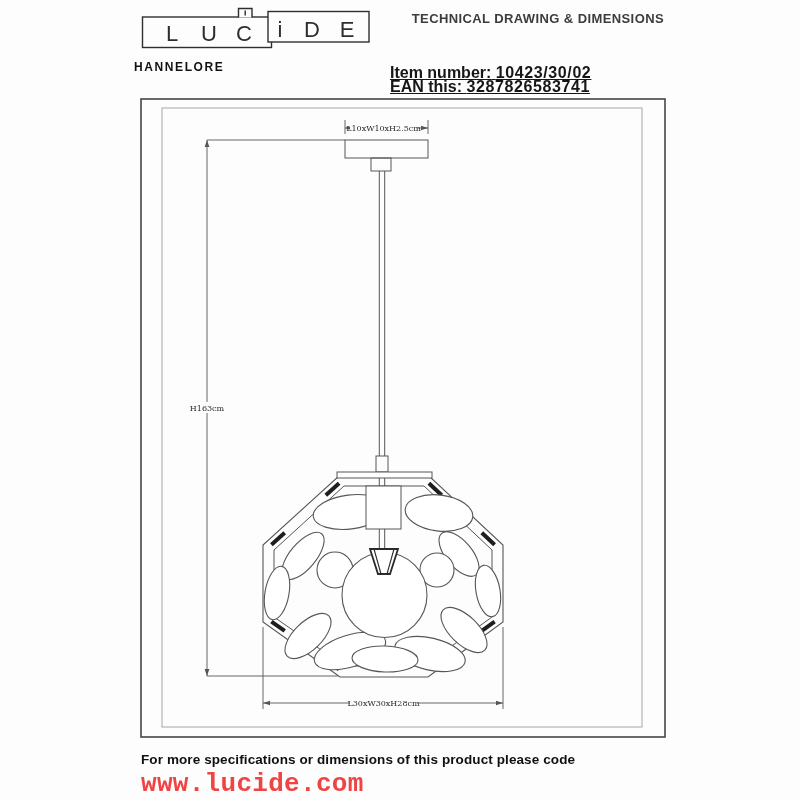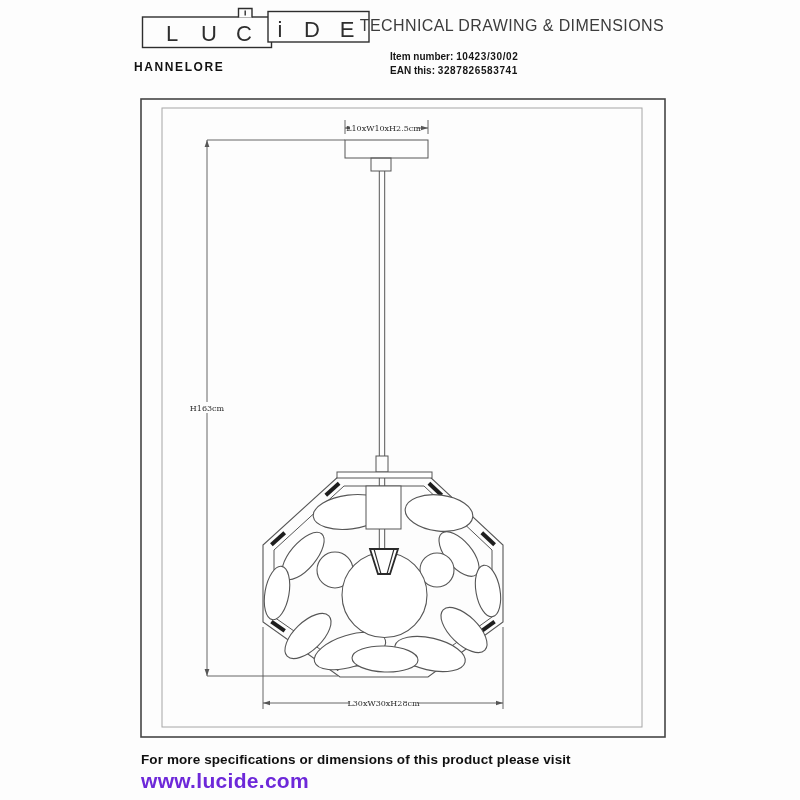--- a/index.html
+++ b/index.html
@@ -1,26 +1,26 @@
 <!DOCTYPE html>
 <html><head>
 <meta charset="utf-8">
 <style>
   html,body{margin:0;padding:0;background:#ffffff;}
   #page{position:relative;width:800px;height:800px;background:#fdfdfd;overflow:hidden;
         font-family:"Liberation Sans", sans-serif;color:#1a1a1a;}
   .abs{position:absolute;}
-  #doc-title{top:11px;right:136px;font-size:16px;letter-spacing:.4px;color:#3c3c3c;font-weight:400;margin-top:6px;}
+  #doc-title{top:11px;right:136px;font-size:13px;letter-spacing:.4px;color:#3c3c3c;font-weight:700;}
   #product-name{top:60px;left:134px;font-size:12px;font-weight:700;letter-spacing:1.6px;color:#111;}
-  #codes{top:50px;left:390px;font-size:10px;line-height:14px;color:#161616;}
+  #codes{top:66px;left:390px;font-size:16px;line-height:14px;color:#161616;text-decoration:underline;}
   #codes .lbl{font-weight:700;}
   #codes .val{font-weight:700;letter-spacing:.6px;}
   #footer{left:141px;top:752px;}
   #footer-line1{font-size:13.5px;font-weight:700;color:#101010;letter-spacing:.1px;}
-  #footer-line2{font-size:21px;font-weight:700;color:#6d28d9;margin-top:2px;letter-spacing:.3px;}
+  #footer-line2{font-size:26px;font-weight:700;color:#ef4444;margin-top:2px;letter-spacing:.3px;font-family:Liberation Mono, monospace;}
   svg{position:absolute;left:0;top:0;}
   svg text.dim{font-family:"DejaVu Serif", serif;font-size:8px;fill:#2b2b2b;}
   svg text.logo-ltr{font-family:"Liberation Sans", sans-serif;font-size:22px;fill:#2e2e2e;}
 </style>
 </head>
 <body>
 
 <div id="page">
 
   <svg width="800" height="800" viewBox="0 0 800 800">
@@ -150,17 +150,17 @@
       <span class="lbl">Item number:</span>
       <span class="val">10423/30/02</span>
     </div>
     <div>
       <span class="lbl">EAN this:</span>
       <span class="val">3287826583741</span>
     </div>
   </div>
 
   <div id="footer" class="abs">
-    <div id="footer-line1">For more specifications or dimensions of this product please visit</div>
+    <div id="footer-line1">For more specifications or dimensions of this product please code</div>
     <div id="footer-line2">www.lucide.com</div>
   </div>
 
 </div>
 
 </body></html>

